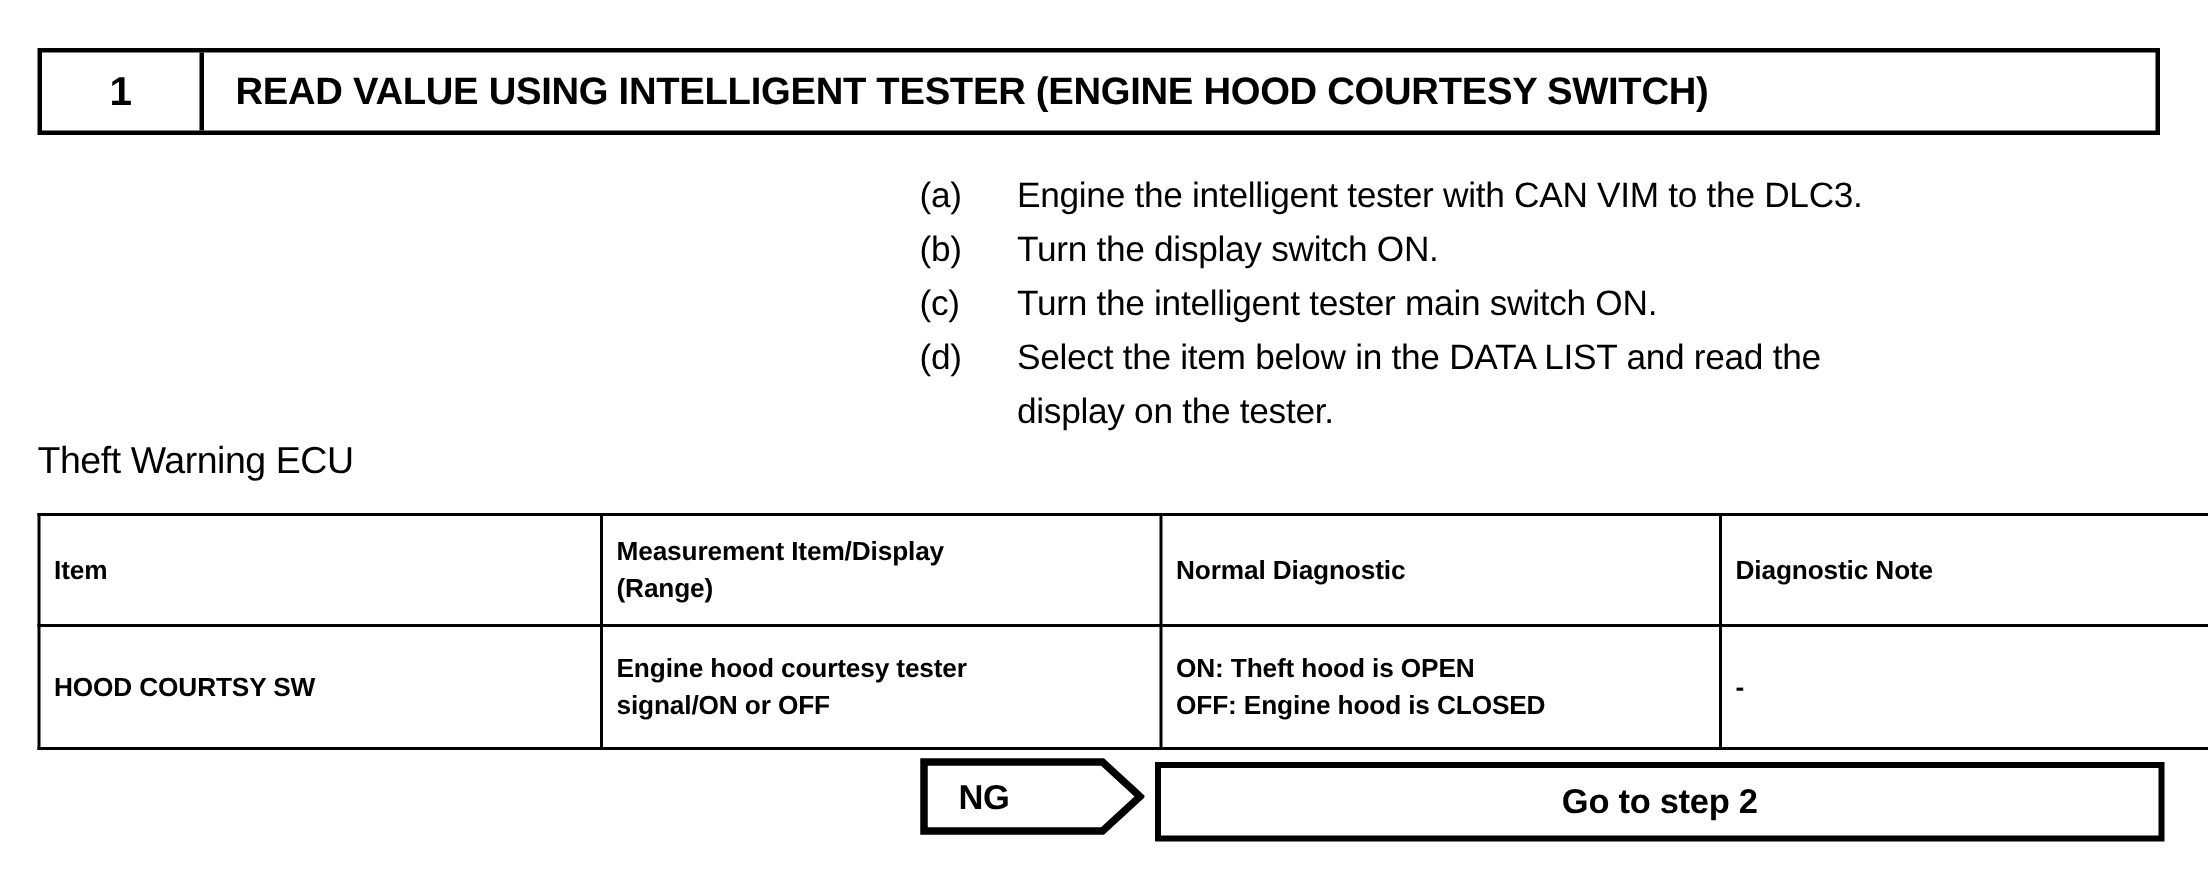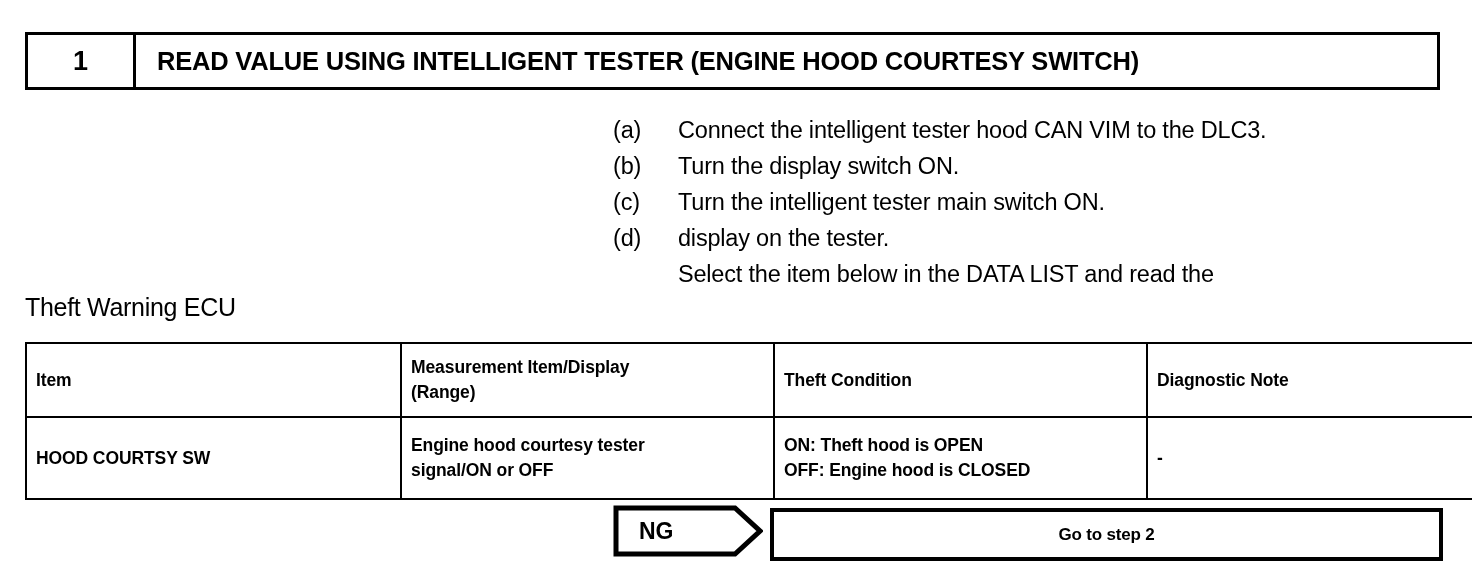--- a/index.html
+++ b/index.html
@@ -152,71 +152,71 @@
     position: absolute;
     left: 157px;
     top: 3px;
     width: 673px;
     height: 53px;
     border: 4px solid #000;
     box-sizing: border-box;
     display: flex;
     align-items: center;
     justify-content: center;
-    font-size: 17px;
+    font-size: 23px;
     font-weight: bold;
     letter-spacing: -0.2px;
   }
 </style>
 </head>
 <body>
 
 <div class="step-header">
   <div class="step-number">1</div>
   <div class="step-title">READ VALUE USING INTELLIGENT TESTER (ENGINE HOOD COURTESY SWITCH)</div>
 </div>
 
 <div class="procedure">
 
   <div class="proc-row">
     <span class="proc-label">(a)</span>
-    <span class="proc-text">Connect the intelligent tester hood CAN VIM to the DLC3.</span>
+    <span class="proc-text">Engine the intelligent tester with CAN VIM to the DLC3.</span>
   </div>
 
   <div class="proc-row">
     <span class="proc-label">(b)</span>
     <span class="proc-text">Turn the display switch ON.</span>
   </div>
 
   <div class="proc-row">
     <span class="proc-label">(c)</span>
     <span class="proc-text">Turn the intelligent tester main switch ON.</span>
   </div>
 
   <div class="proc-row">
     <span class="proc-label">(d)</span>
     <span class="proc-text">
+      <span class="wrap-break">Select the item below in the DATA LIST and read the</span>
       <span class="wrap-break">display on the tester.</span>
-      <span class="wrap-break">Select the item below in the DATA LIST and read the</span>
     </span>
   </div>
 
 </div>
 
 <div class="ecu-caption">Theft Warning ECU</div>
 
 <table class="data-table">
   <tbody>
     <tr class="header-row">
       <td class="col-item">Item</td>
       <td class="col-meas">
         <span class="cell-line">Measurement Item/Display</span>
         <span class="cell-line">(Range)</span>
       </td>
-      <td class="col-normal">Theft Condition</td>
+      <td class="col-normal">Normal Diagnostic</td>
       <td class="col-note">Diagnostic Note</td>
     </tr>
     <tr class="body-row">
       <td class="col-item">HOOD COURTSY SW</td>
       <td class="col-meas">
         <span class="cell-line">Engine hood courtesy tester</span>
         <span class="cell-line">signal/ON or OFF</span>
       </td>
       <td class="col-normal">
         <span class="cell-line">ON: Theft hood is OPEN</span>

